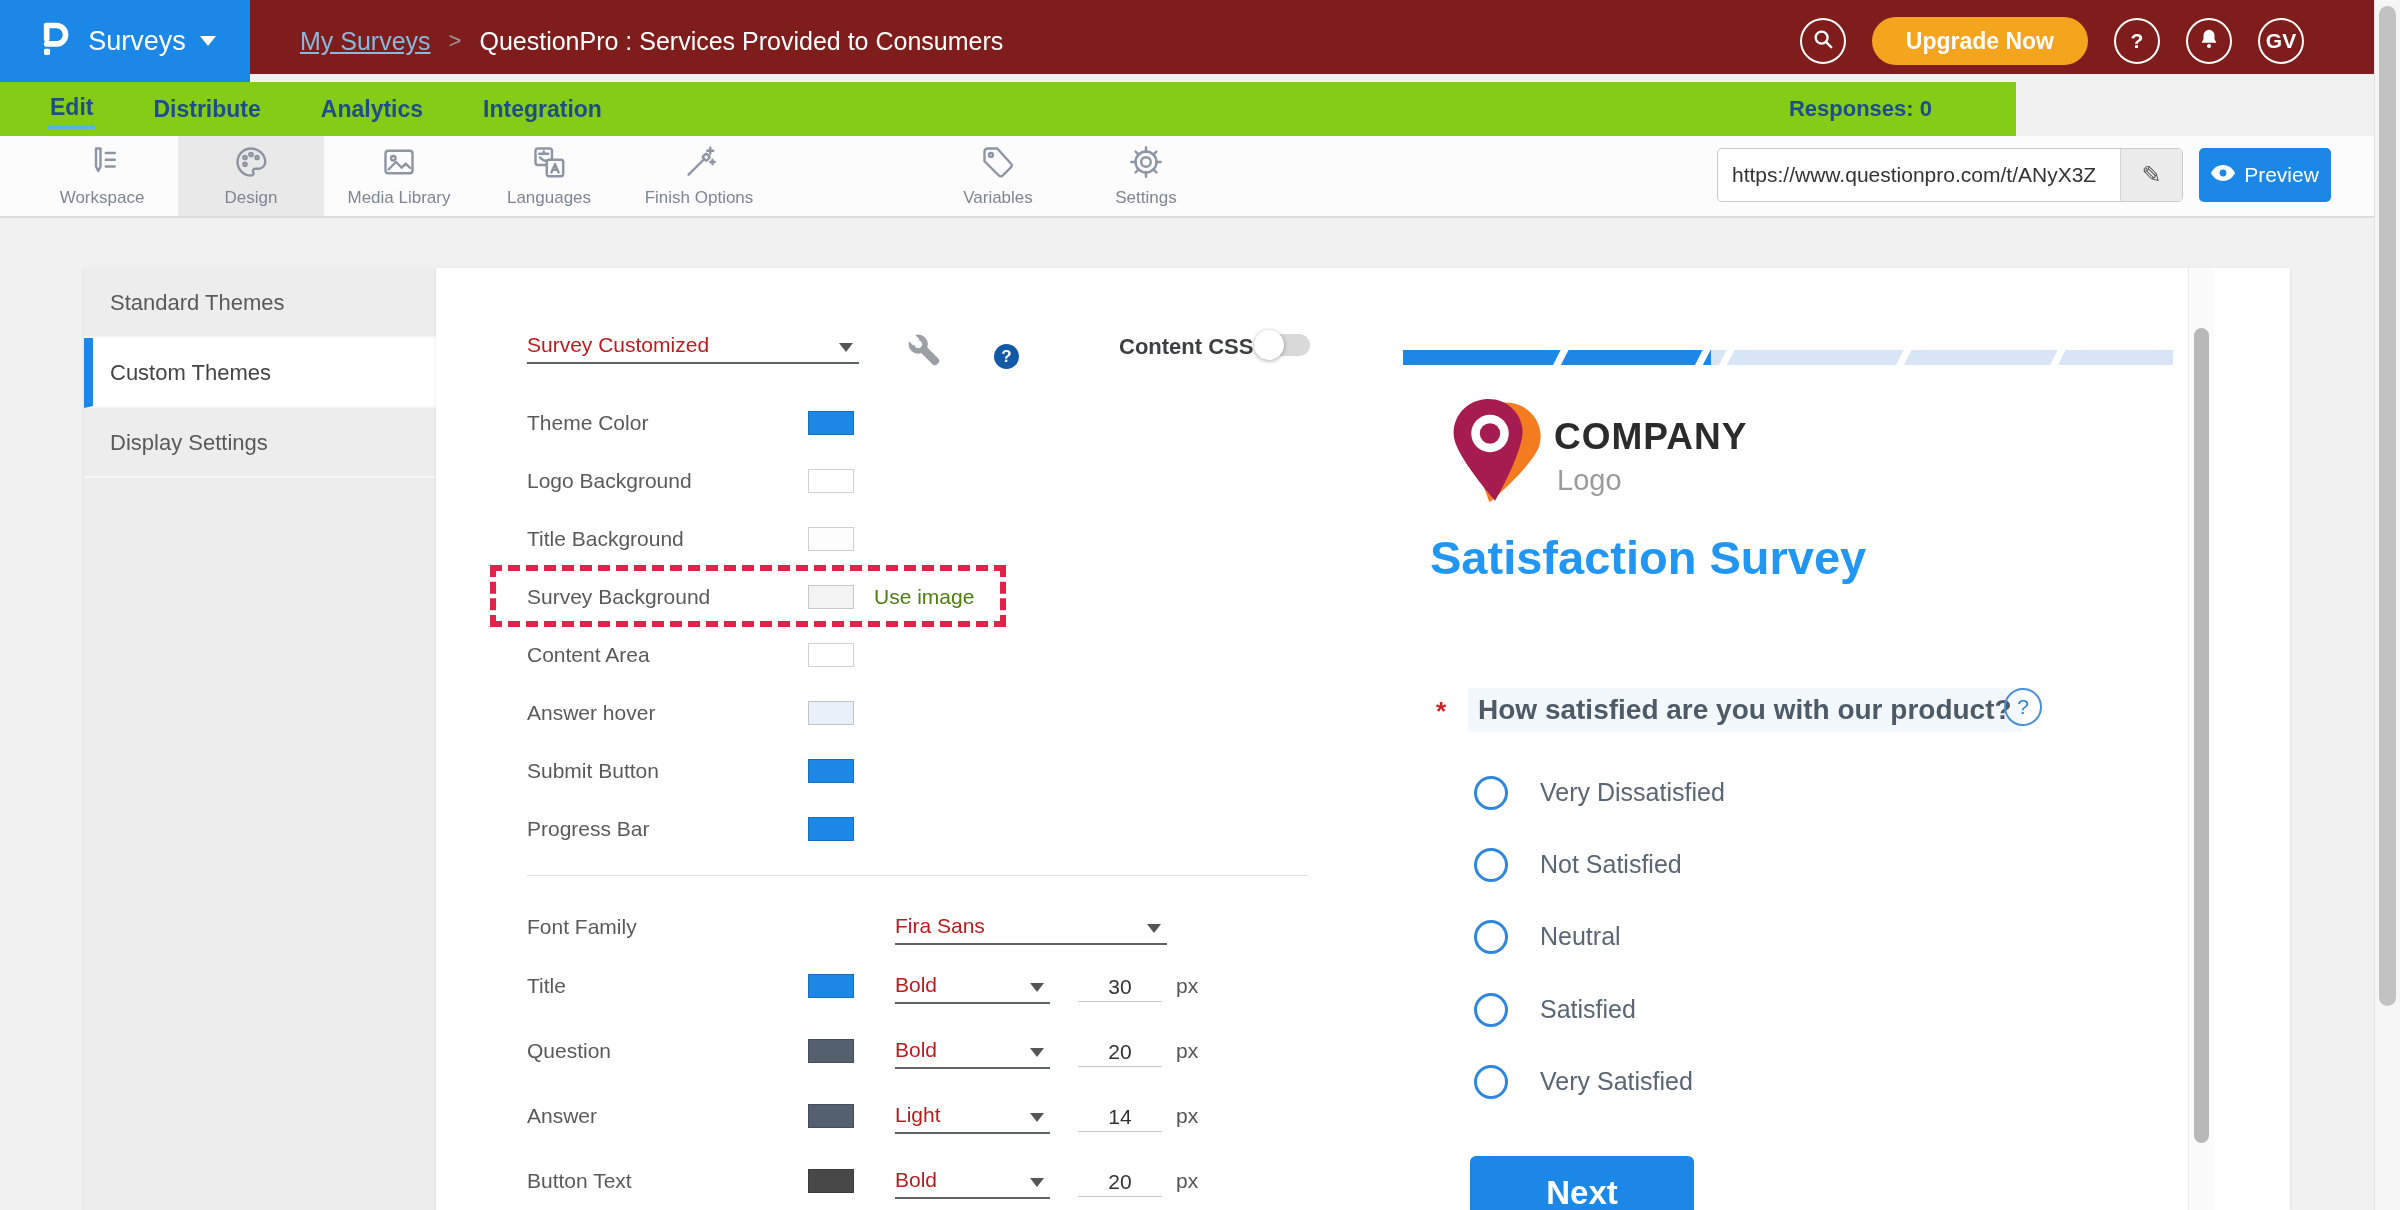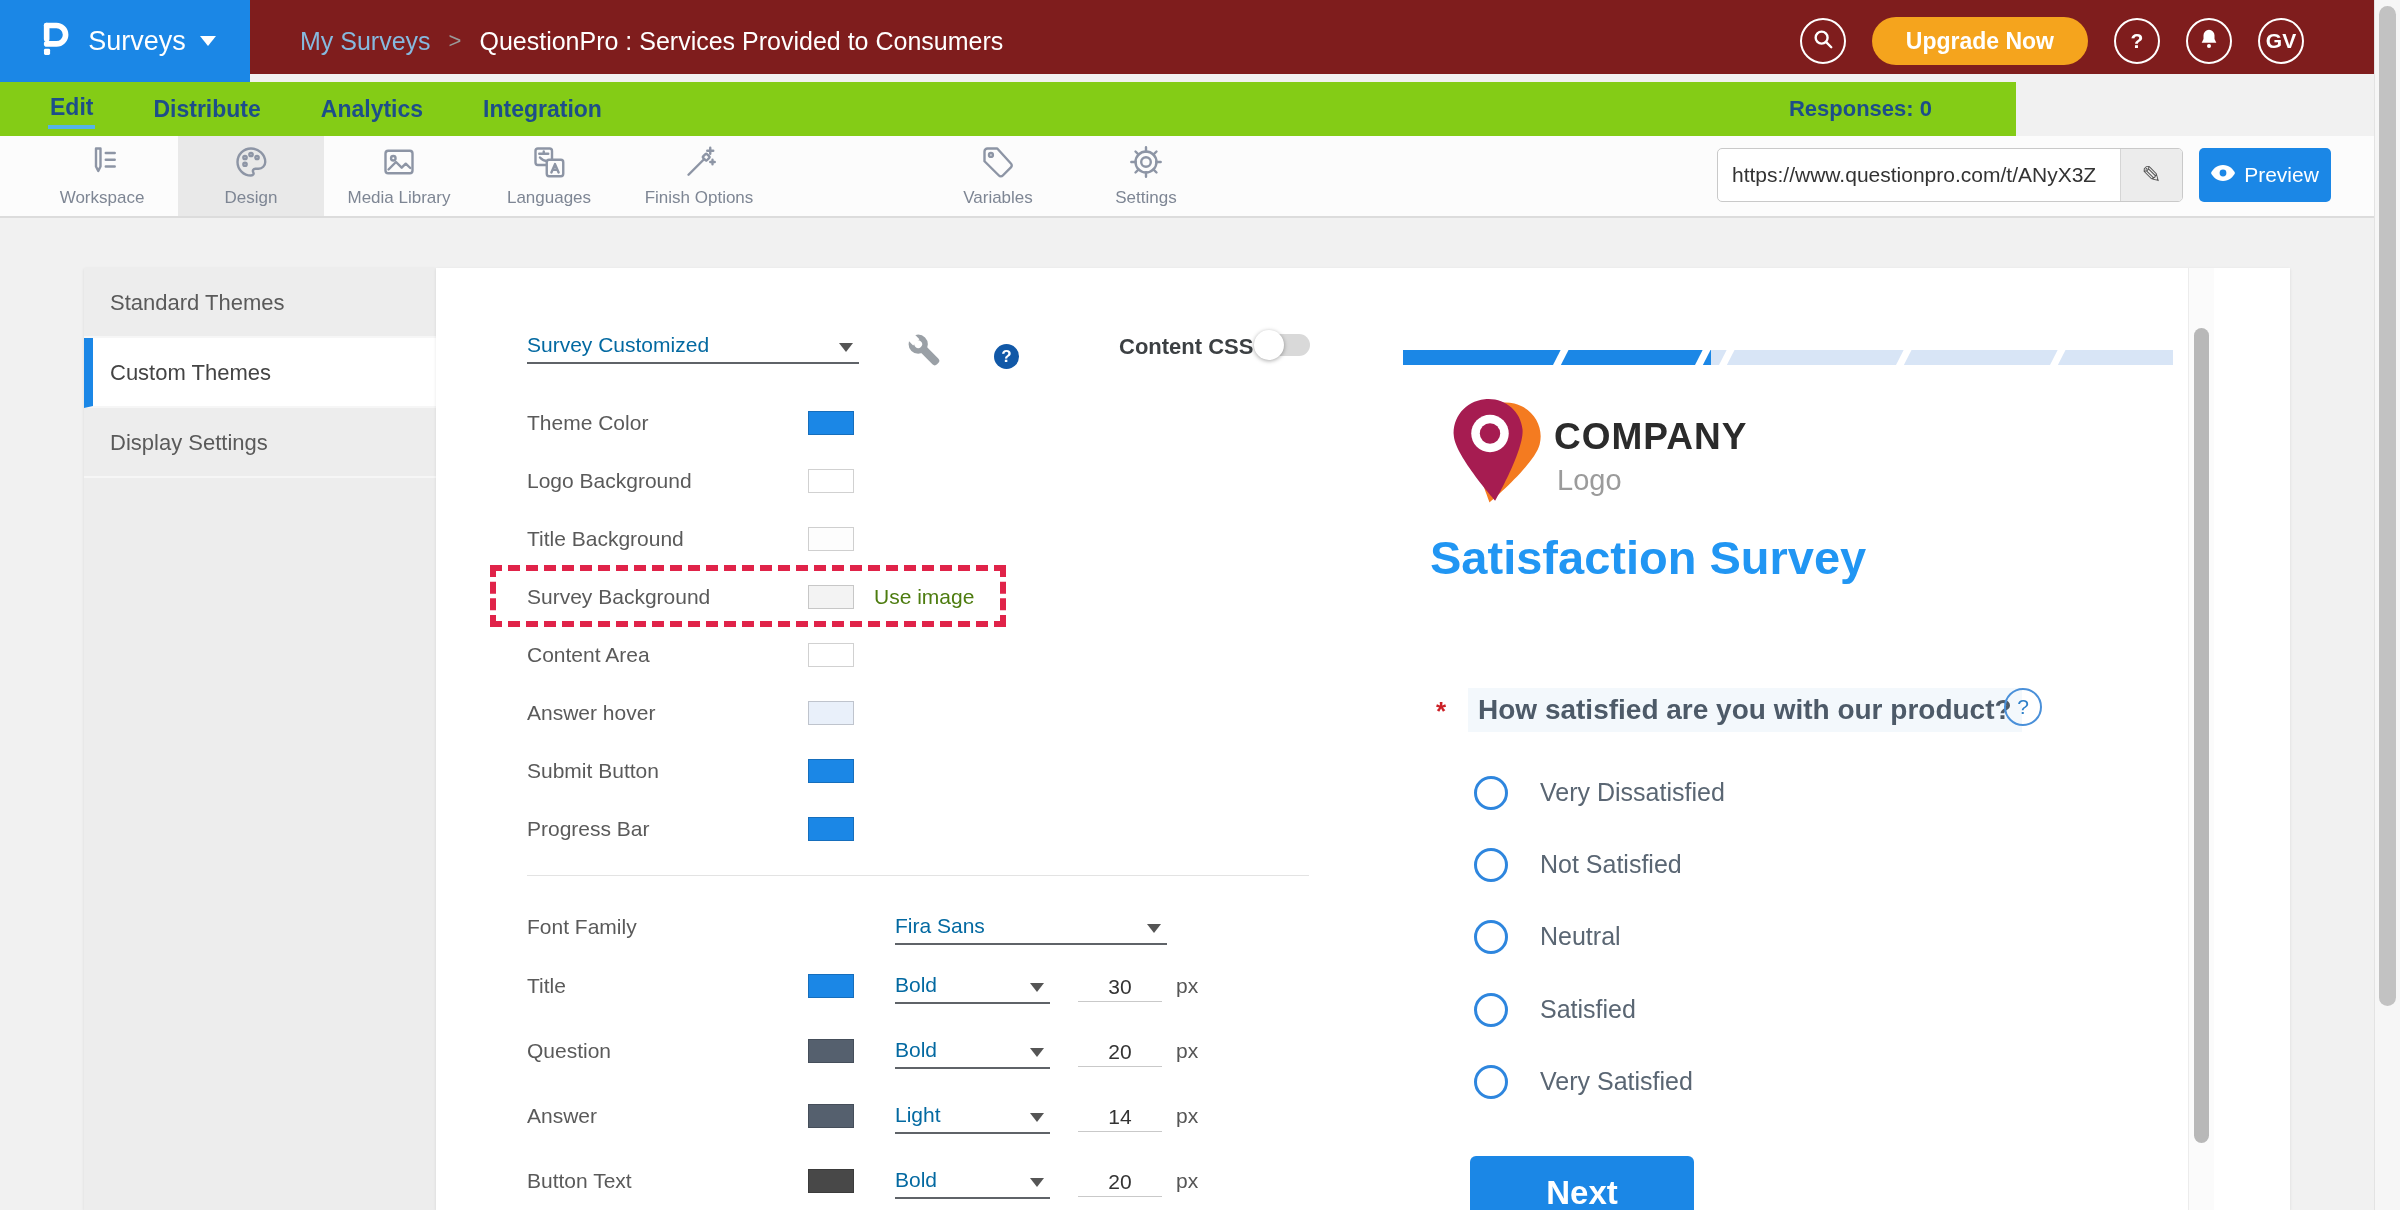--- a/index.html
+++ b/index.html
@@ -8,21 +8,21 @@
         font-family:"Liberation Sans",sans-serif;-webkit-font-smoothing:antialiased;}
   .abs{position:absolute;}
 
   
   .navbar{left:0;top:0;width:2400px;height:74px;background:#7f1d1d;display:flex;align-items:center;}
   .logo-block{position:absolute;left:0;top:0;width:250px;height:82px;background:#1b87e6;
               display:flex;align-items:center;justify-content:center;gap:14px;cursor:pointer;}
   .logo-block .pname{color:#fff;font-size:27px;font-weight:500;}
   .caret-w{width:0;height:0;border-left:8px solid transparent;border-right:8px solid transparent;border-top:10px solid #fff;}
   .crumbs{position:absolute;left:300px;top:0;height:82px;display:flex;align-items:center;gap:18px;font-size:25px;}
-  .crumb-parent{color:#86b9de;cursor:pointer;}
+  .crumb-parent{color:#86b9de;cursor:pointer;text-decoration:underline;}
   .crumb-sep{color:#9a9a9a;font-size:22px;}
   .crumb-current{color:#ffffff;}
   .nav-right{position:absolute;right:96px;top:0;height:82px;display:flex;align-items:center;gap:26px;}
   .nav-circle{width:46px;height:46px;border:2px solid #fff;border-radius:50%;display:flex;
               align-items:center;justify-content:center;color:#fff;font-weight:bold;font-size:21px;cursor:pointer;}
   .upgrade{height:48px;padding:0 34px;background:#f5a41d;border-radius:26px;color:#fff;
            font-size:23px;font-weight:bold;display:flex;align-items:center;cursor:pointer;}
 
   
   .tabrow{left:0;top:82px;width:2016px;height:54px;background:#84cc16;}
@@ -53,21 +53,21 @@
   .sidebar{left:84px;top:268px;width:352px;height:942px;background:#ededed;box-shadow:0 1px 3px rgba(0,0,0,.10);}
   .side-item{height:70px;line-height:70px;padding-left:26px;font-size:22px;color:#5a5a5a;
              border-bottom:2px solid #f6f6f6;cursor:pointer;}
   .side-item.active{background:#fff;border-left:9px solid #1b87e6;padding-left:17px;color:#444;}
 
   
   .card{left:436px;top:268px;width:1854px;height:942px;background:#fff;overflow:hidden;
         box-shadow:0 1px 3px rgba(0,0,0,.10);}
 
   
-  .sel{border-bottom:2px solid #5f6368;position:absolute;height:36px;font-size:21px;color:#0369a1;
+  .sel{border-bottom:2px solid #5f6368;position:absolute;height:36px;font-size:21px;color:#b91c1c;
        display:flex;align-items:center;cursor:pointer;}
   .sel .caret{position:absolute;right:6px;top:15px;width:0;height:0;border-left:7px solid transparent;
               border-right:7px solid transparent;border-top:9px solid #555;}
   .row-label{position:absolute;font-size:21px;color:#5a5a5a;white-space:nowrap;}
   .swatch{position:absolute;width:46px;height:24px;border:1px solid rgba(0,0,0,.18);cursor:pointer;}
   .use-image{position:absolute;font-size:21px;color:#4d7c0f;cursor:pointer;}
   .dashed-box{position:absolute;left:54px;top:297px;width:516px;height:62px;border:6px dashed #e02349;pointer-events:none;}
   .divider{position:absolute;left:91px;top:607px;width:782px;height:1px;background:#e3e3e3;}
   .mini-underline{position:absolute;height:30px;border-bottom:1px solid #c9c9c9;font-size:21px;color:#333;
                   display:flex;align-items:center;justify-content:center;cursor:text;}

